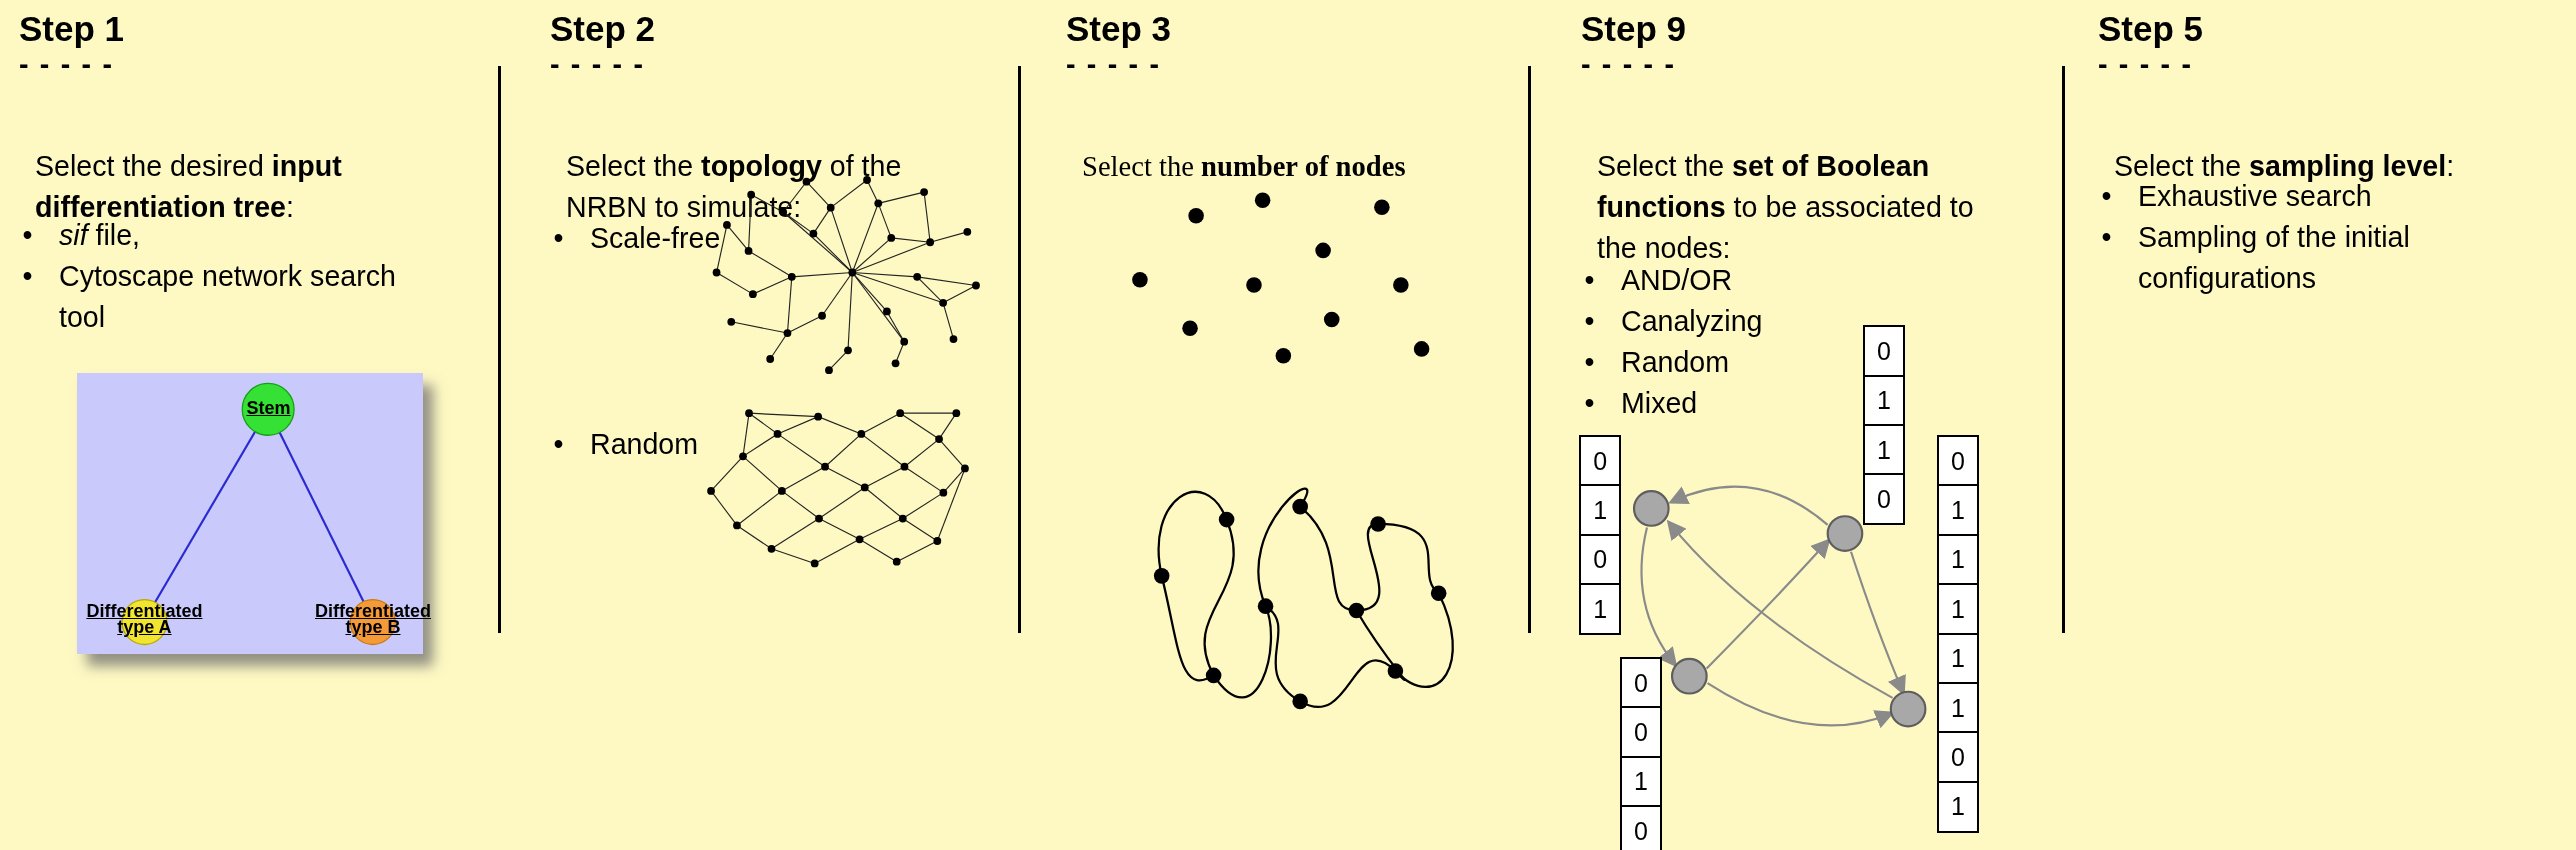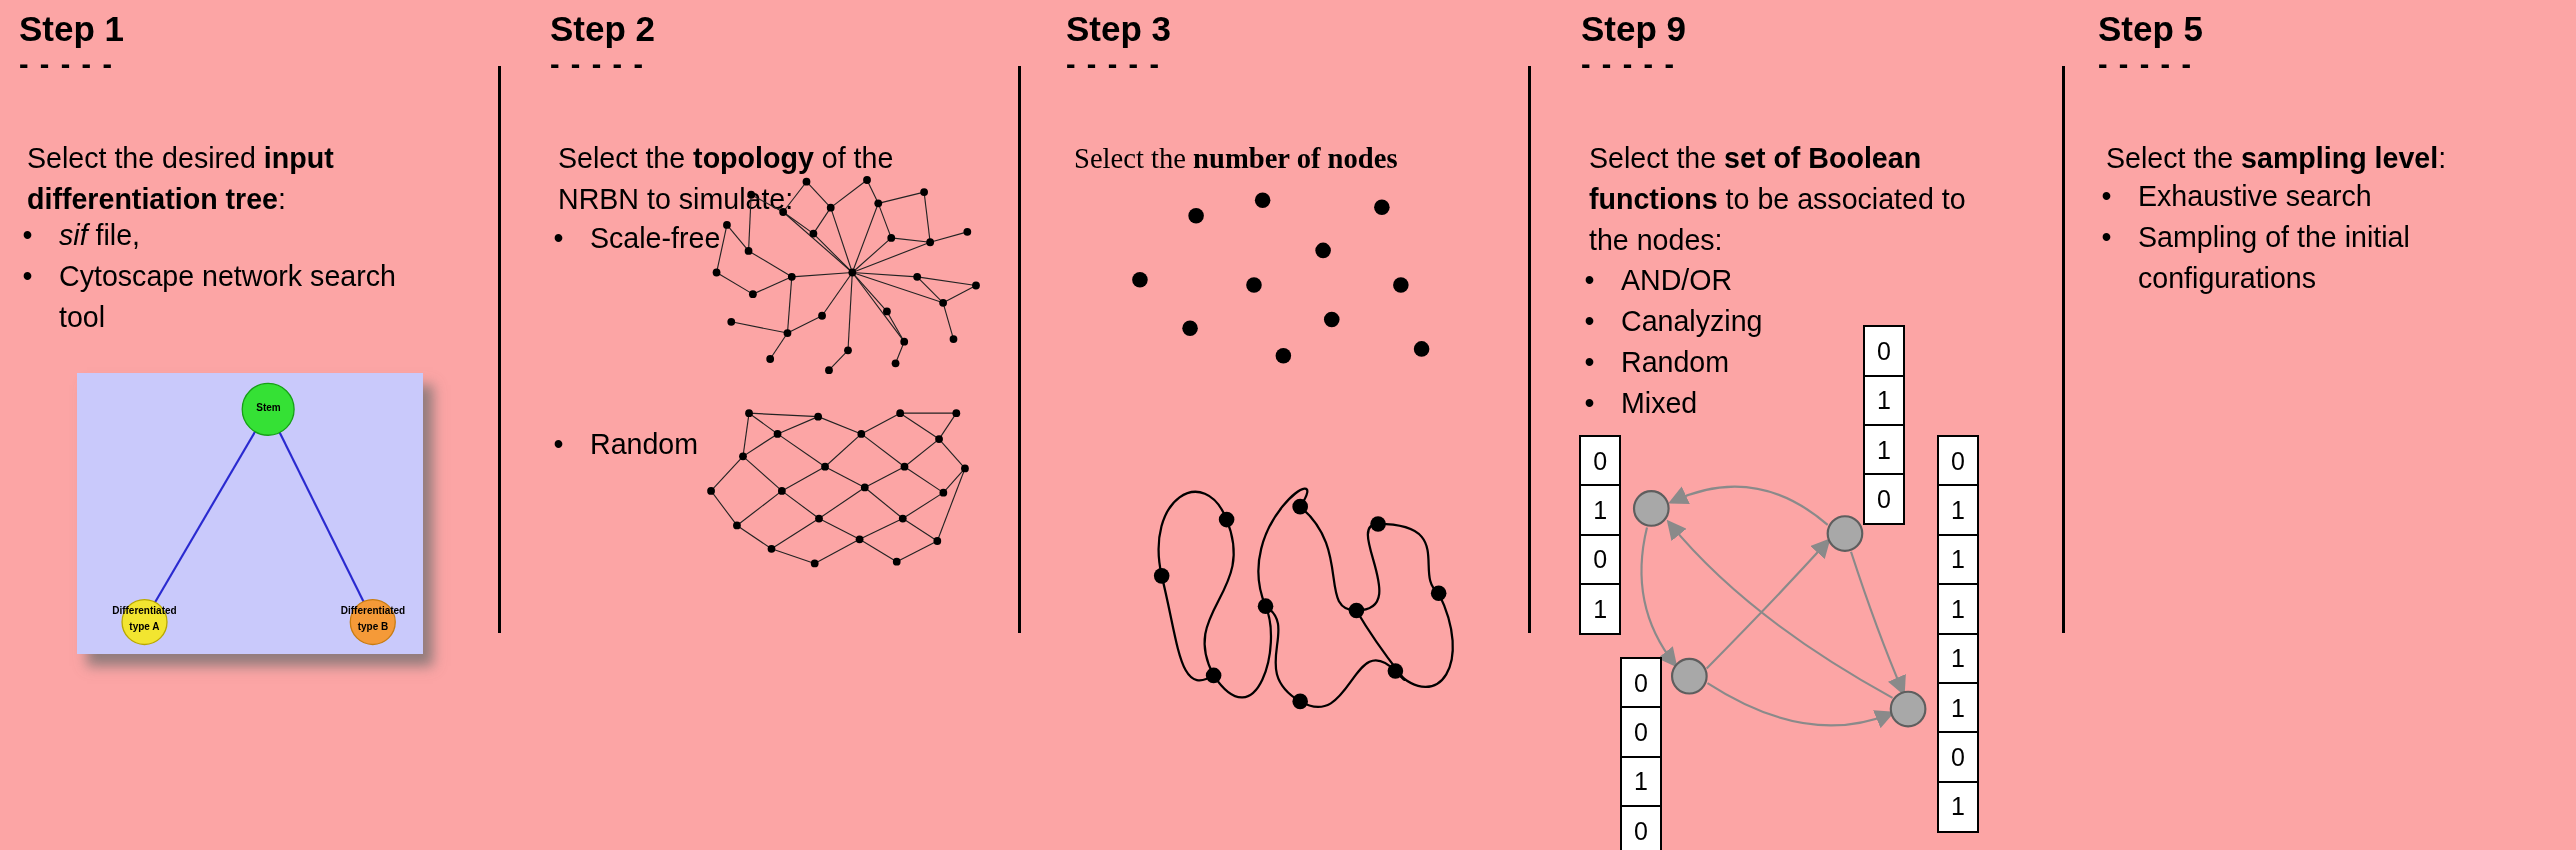--- a/index.html
+++ b/index.html
@@ -1,32 +1,32 @@
 <!DOCTYPE html>
 <html style="font-size:14px"><head>
 <meta charset="utf-8">
 <style>
   html,body{margin:0;padding:0;background:#fff;}
-  #page{position:relative;width:2576px;height:851px;background:#fca5a5;overflow:hidden;
+  #page{position:relative;width:2576px;height:851px;background:#fef9c3;overflow:hidden;
         font-family:"Liberation Sans", sans-serif;color:#000;}
   .col{position:absolute;top:0;height:851px;}
   .step-title{position:absolute;top:8.7px;left:0;font-size:35px;font-weight:bold;}
   .dashes{position:absolute;top:48px;left:0;font-size:28.6px;font-weight:bold;letter-spacing:1.7px;}
   .vline{position:absolute;top:66px;width:2.6px;height:567px;background:#000;}
-  .text{position:absolute;font-size:28.6px;line-height:41px;margin:8px;}
+  .text{position:absolute;font-size:28.6px;line-height:41px;margin:16px;}
   .bullets{position:absolute;font-size:28.6px;line-height:41px;}
   .brow{display:flex;}
   .brow .dot{flex:0 0 40px;padding-left:3.5px;box-sizing:border-box;}
   .brow .btxt{flex:1;}
   
   #tree-box{position:absolute;left:58px;top:373px;width:346px;height:281px;background:#c9c9fb;
             box-shadow:10.4px 12px 12px rgba(110,110,110,0.75);}
   #tree-box svg{position:absolute;left:0;top:0;}
-  .tree-label{position:absolute;text-align:center;font-size:10px;font-weight:bold;line-height:16.4px;
-              white-space:pre-line;color:#000;}
+  .tree-label{position:absolute;text-align:center;font-size:18px;font-weight:bold;line-height:16.4px;
+              white-space:pre-line;color:#000;text-decoration:underline;}
   
   .ttable{position:absolute;display:flex;flex-direction:column;}
   .tcell{width:38px;height:48px;margin-top:-2.6px;border:2.6px solid #000;background:#fff;
          display:flex;align-items:center;justify-content:center;font-size:25px;}
   .tcell:first-child{margin-top:0;}
   .netsvg{position:absolute;}
 </style>
 </head>
 <body>
 

